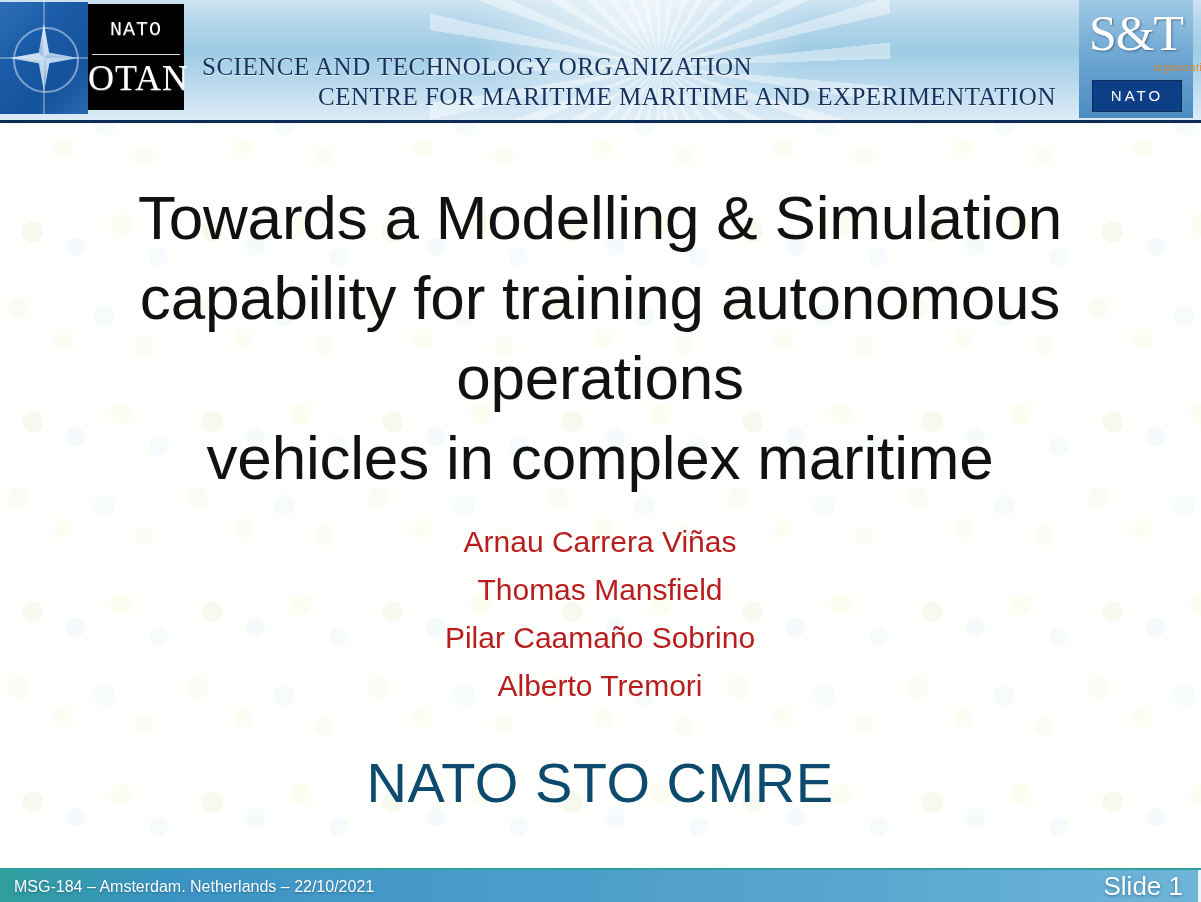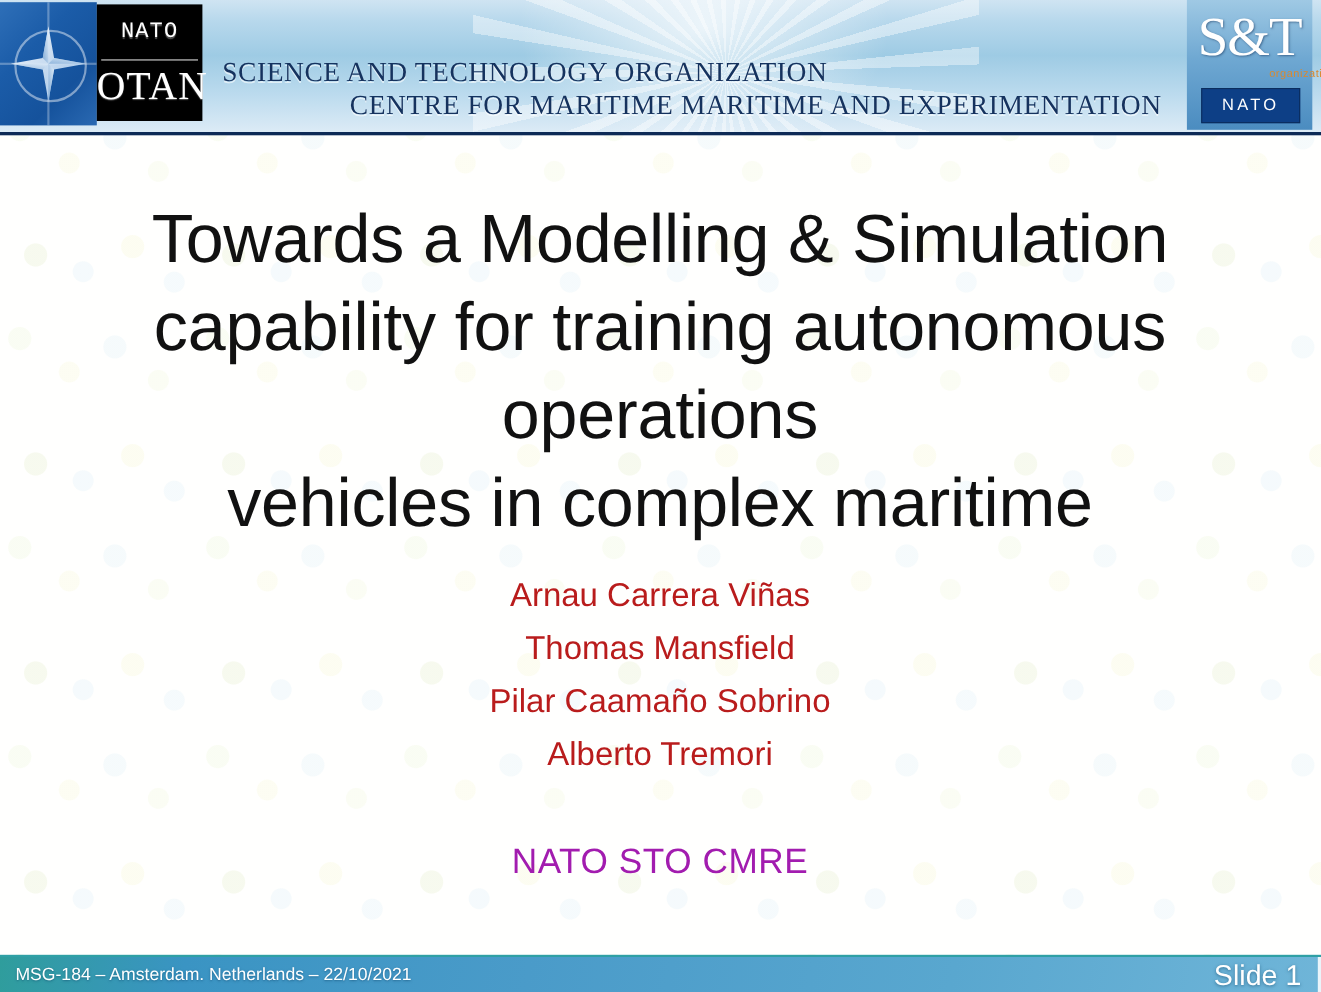--- a/index.html
+++ b/index.html
@@ -227,23 +227,23 @@
 
   .org-block {
     position: absolute;
     left: 70px; top: 632px;
     width: 1060px;
     text-align: center;
   }
   .org-block .org-line {
     font-family: "Liberation Sans", sans-serif;
     font-weight: 300;
-    font-size: 32px;
+    font-size: 56px;
     line-height: 56px;
-    color: #a21caf;
+    color: #0c4a6e;
     letter-spacing: 0.5px;
   }
 
   
   .footer {
     position: absolute;
     left: 0; top: 868px;
     width: 1201px; height: 34px;
     background: linear-gradient(100deg, #2f9d9c 0%, #3a94c3 14%, #4a9bc9 40%, #59a7cf 72%, #6fb5d8 100%);
     border-top: 2px solid #2fa0a5;

